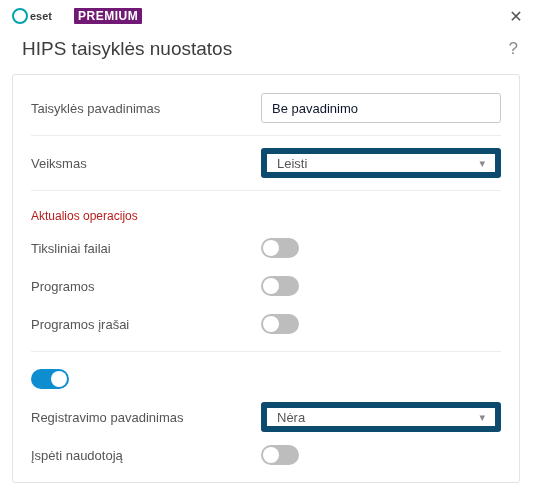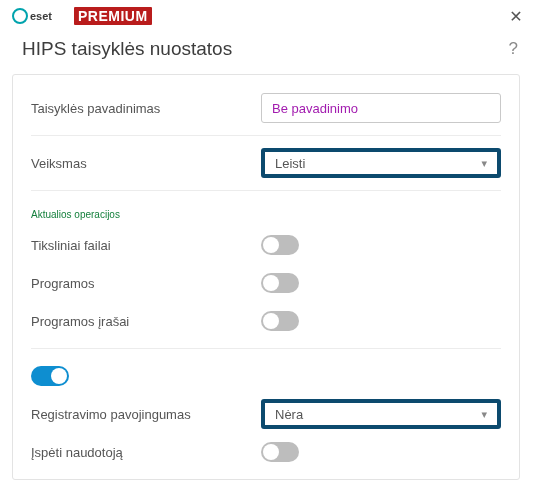--- a/index.html
+++ b/index.html
@@ -17,23 +17,23 @@
   align-items: center;
   padding: 6px 12px 4px 12px;
   height: 30px;
 }
 .brand { display: flex; align-items: center; gap: 14px; }
 .brand-logo { display: flex; align-items: center; }
 .brand-text { font-size: 12px; letter-spacing: 0.3px; color: #3b3b3b; }
 .brand-text .light { font-weight: 300; }
 .brand-text .bold { font-weight: 600; }
 .premium-badge {
-  background: #b91c1c;
+  background: #701a75;
   color: #fff;
-  font-size: 14px;
+  font-size: 12px;
   padding: 1px 4px;
   border-radius: 1px;
   letter-spacing: 0.5px;
   font-weight: 600;
   margin-left: 2px;
 }
 .titlebar-spacer { flex: 1; }
 .close-btn {
   width: 24px; height: 24px;
   display: flex; align-items: center; justify-content: center;
@@ -77,27 +77,27 @@
   font-size: 13px;
 }
 .row-control { flex: 1; }
 .text-input {
   width: 100%;
   height: 30px;
   border: 1px solid #c9c9c9;
   border-radius: 3px;
   padding: 0 10px;
   font-size: 13px;
-  color: #a21caf;
+  color: #0f172a;
   background: #fff;
 }
 .select {
   width: 100%;
   height: 30px;
-  border: 4px solid #0c4a6e;
+  border: 6px solid #0c4a6e;
   border-radius: 3px;
   padding: 0 28px 0 10px;
   font-size: 13px;
   color: #555;
   background: #fff;
   display: flex;
   align-items: center;
   position: relative;
   cursor: pointer;
 }
@@ -109,22 +109,22 @@
   color: #888;
   pointer-events: none;
   font-size: 11px;
 }
 .divider {
   height: 1px;
   background: #ececec;
   margin: 8px 0;
 }
 .section-title {
-  color: #15803d;
-  font-size: 10px;
+  color: #b91c1c;
+  font-size: 12px;
   padding: 10px 0 6px 0;
 }
 .toggle {
   width: 38px;
   height: 20px;
   border-radius: 10px;
   background: #bdbdbd;
   position: relative;
   cursor: pointer;
 }
@@ -229,21 +229,21 @@
 
   <div class="row">
     <div class="row-control">
       <div class="toggle on">
           <div class="knob"></div>
         </div>
     </div>
   </div>
 
   <div class="row">
-    <div class="row-label">Registravimo pavojingumas</div>
+    <div class="row-label">Registravimo pavadinimas</div>
     <div class="row-control">
       <div class="select">
         <span>Nėra</span>
         <span class="select-caret">▾</span>
       </div>
     </div>
   </div>
 
   <div class="row">
     <div class="row-label">Įspėti naudotoją</div>

